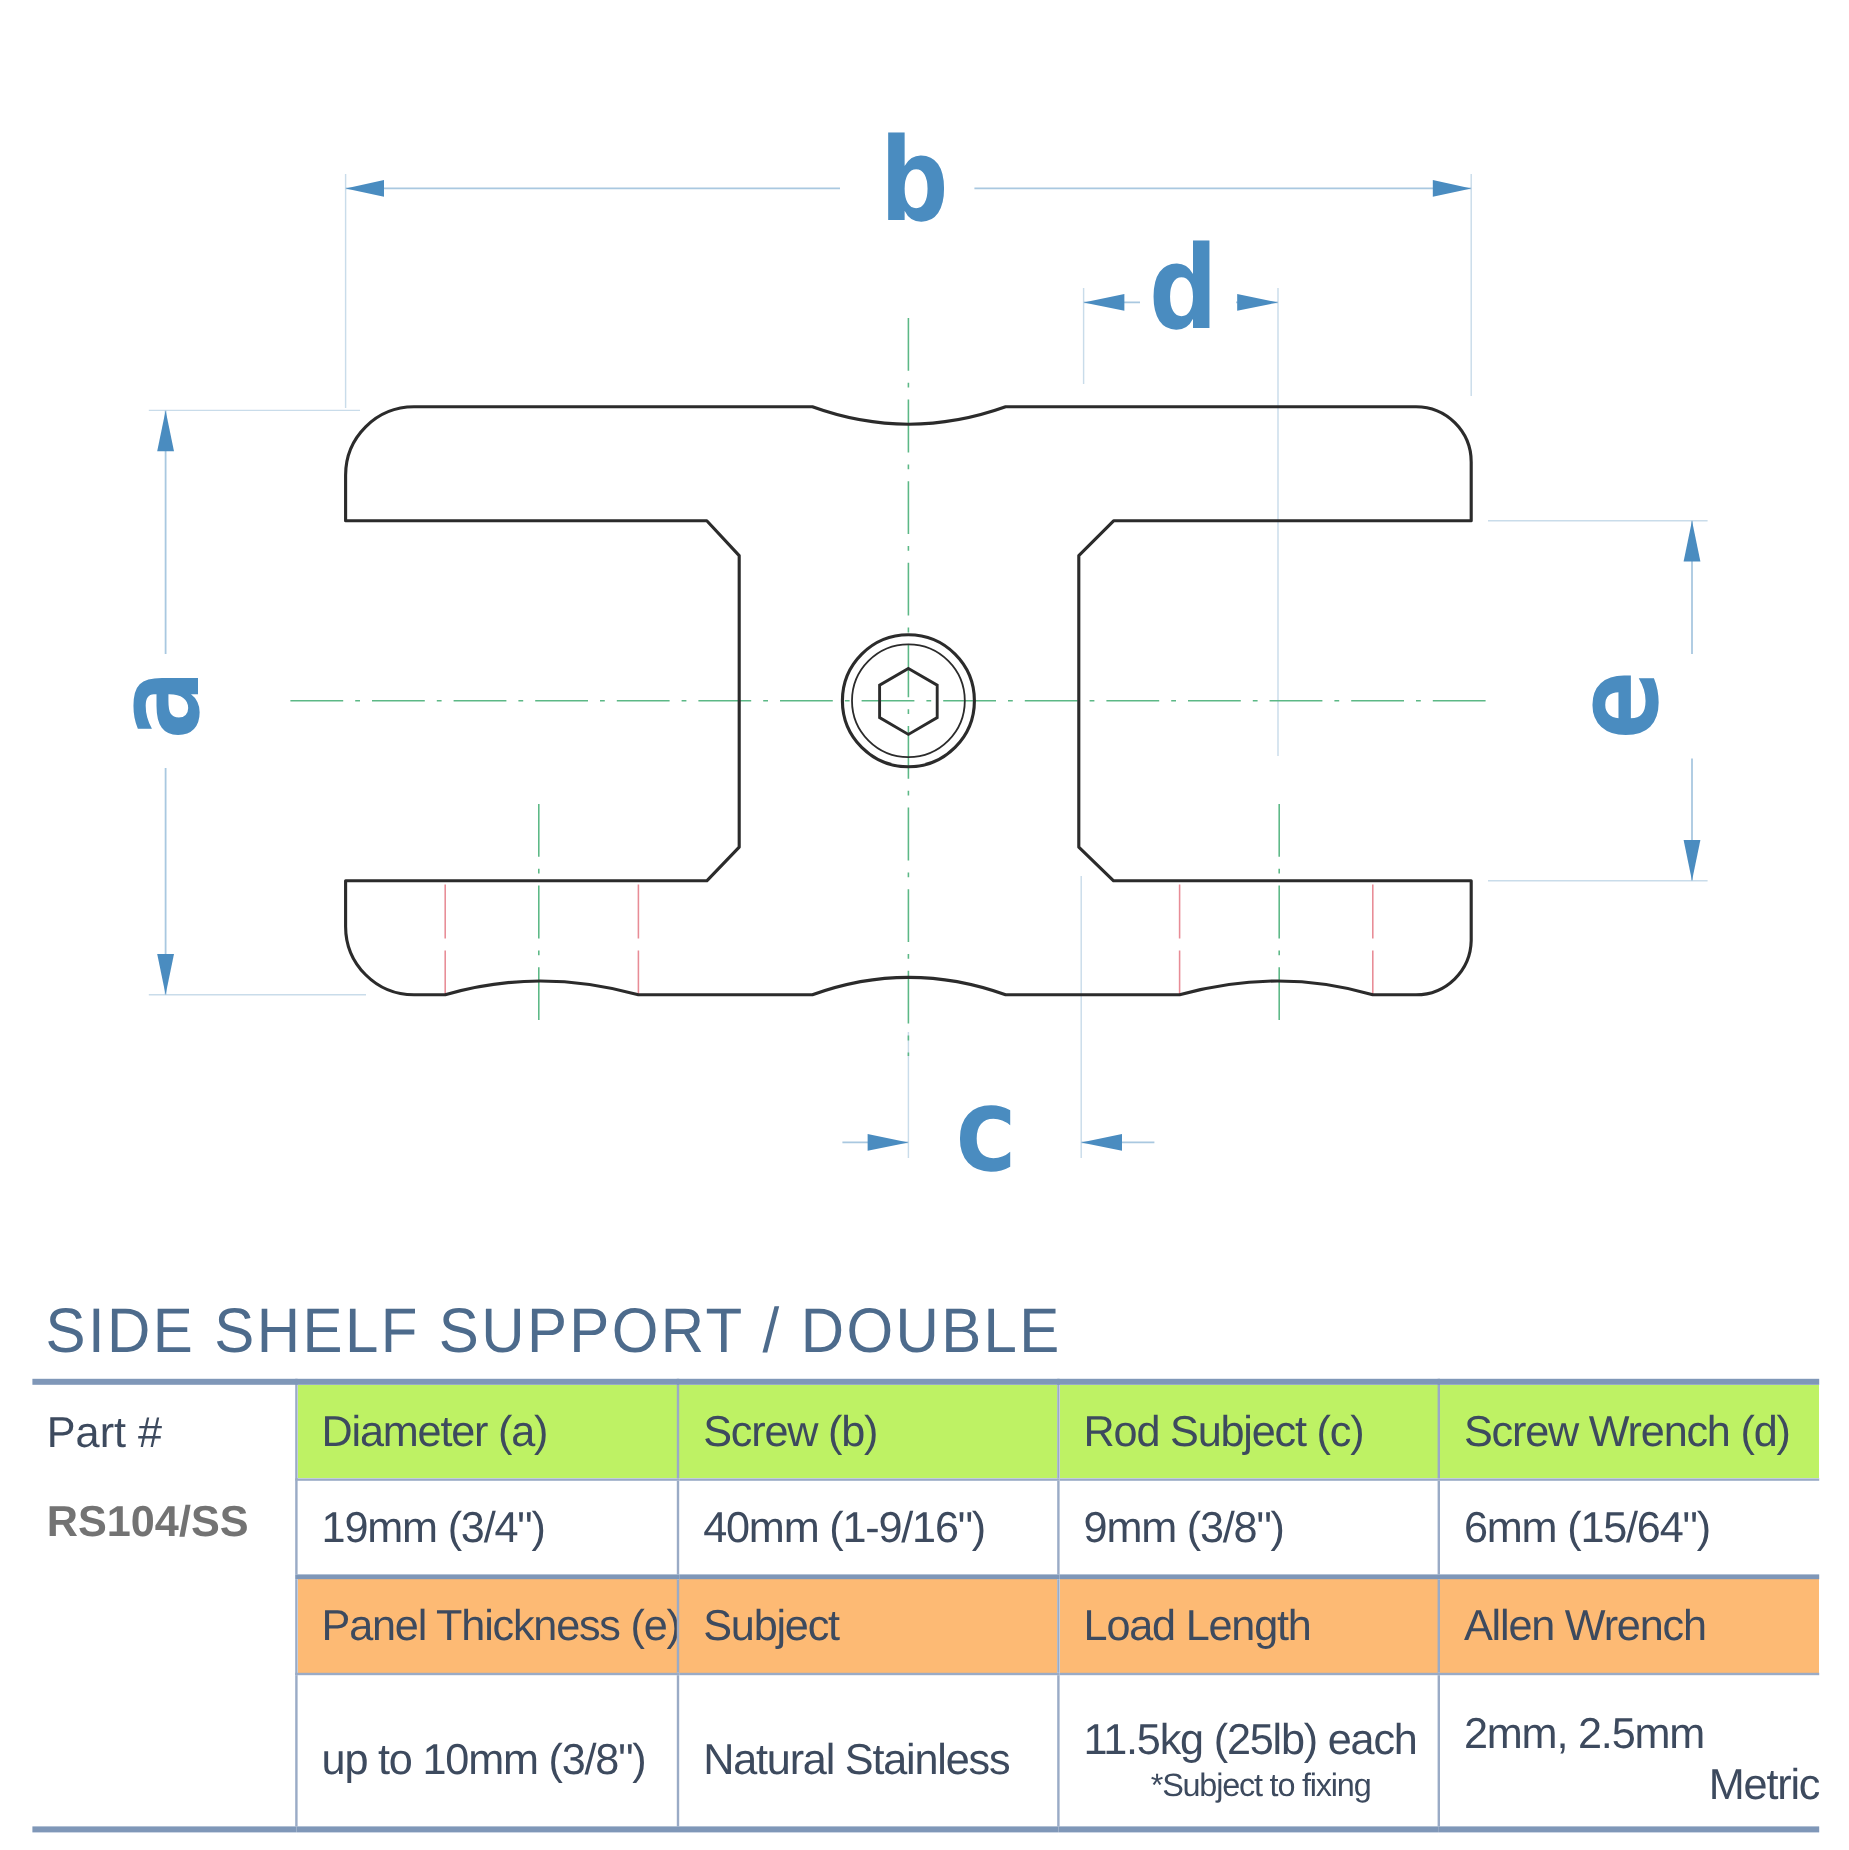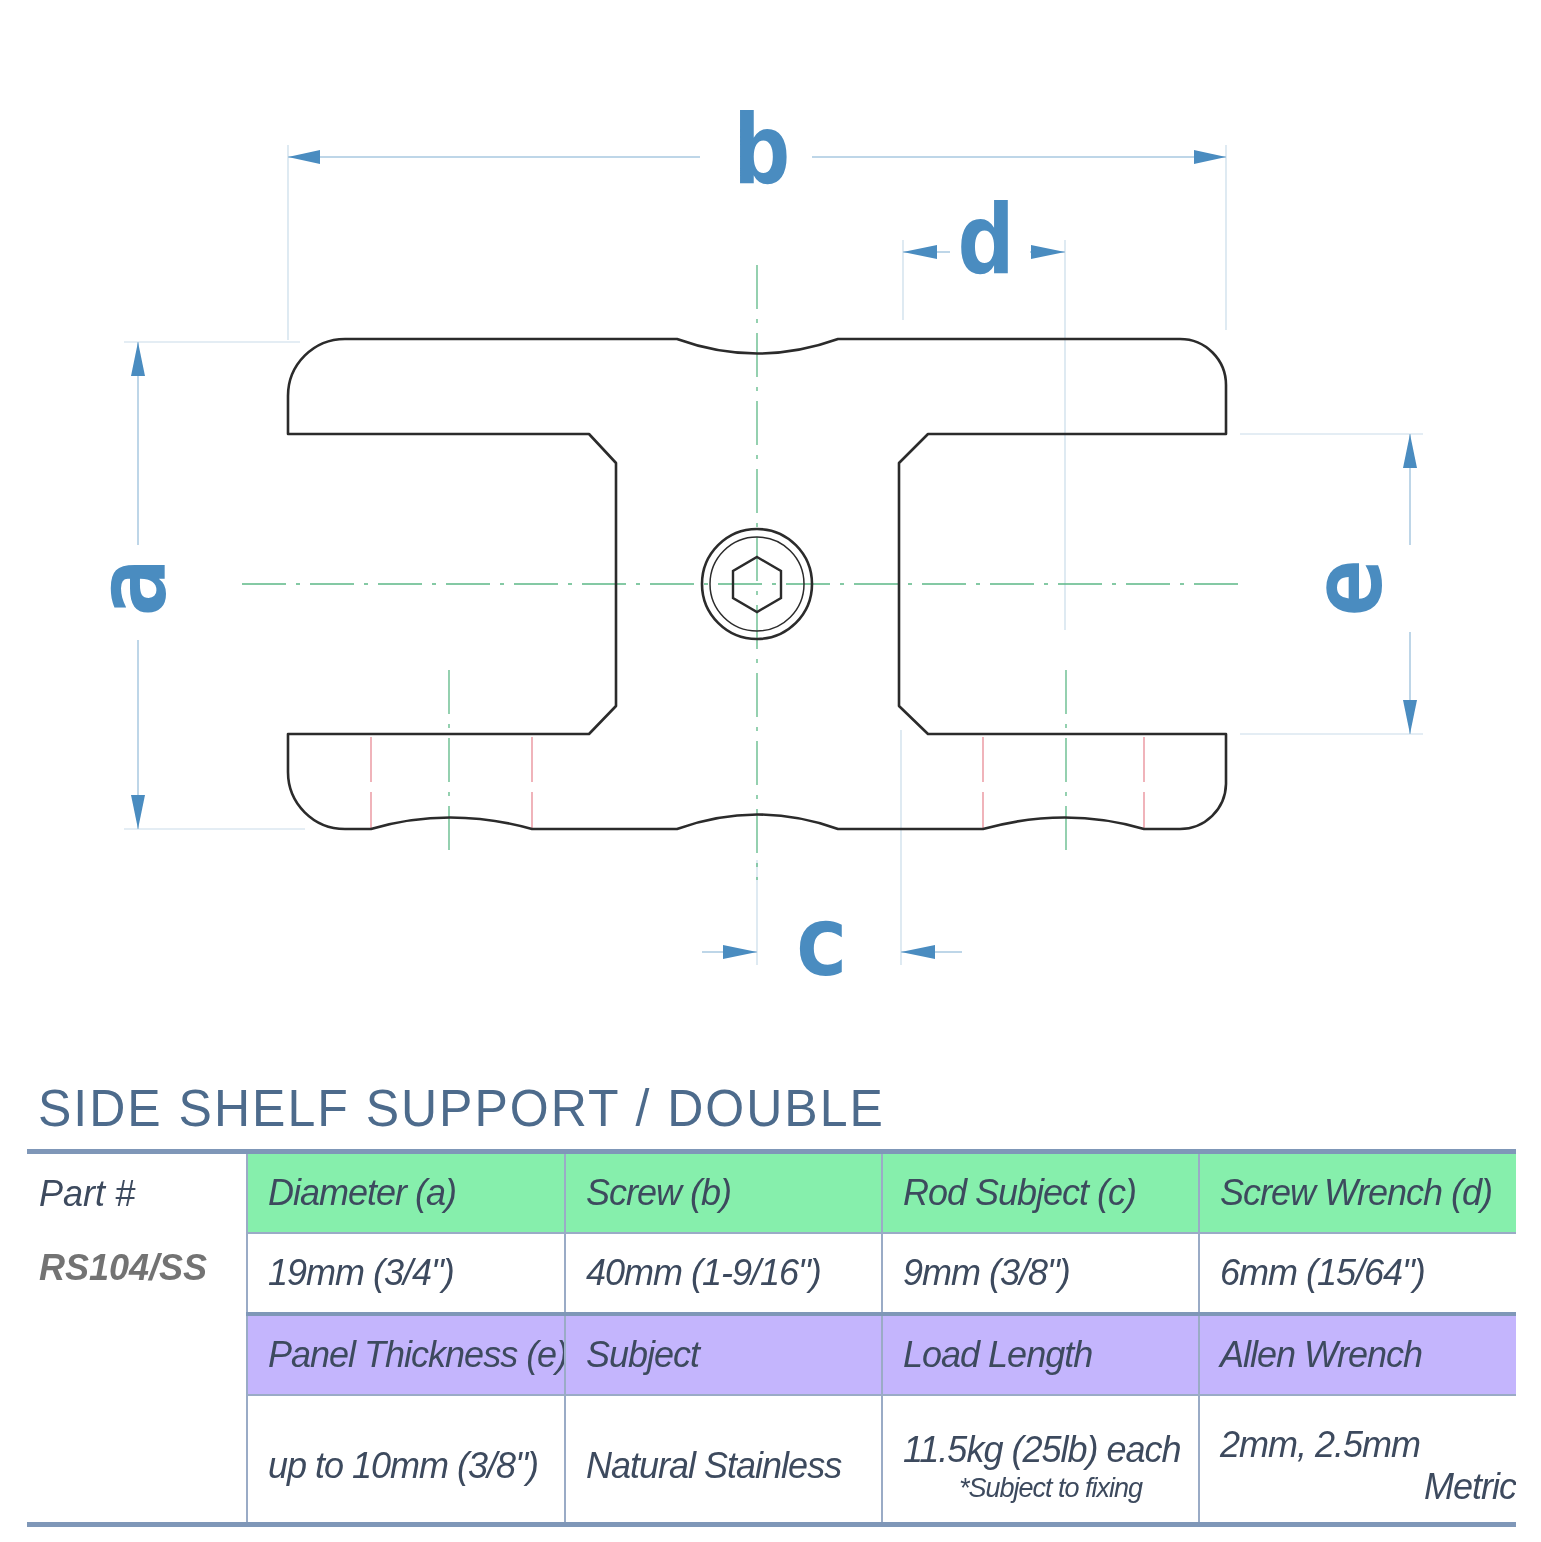--- a/index.html
+++ b/index.html
@@ -8,28 +8,28 @@
   .dim-label { font-family: "DejaVu Sans Mono", "Liberation Mono", monospace; font-weight: bold; fill: #4a8cc0; }
   #title {
     position: absolute; left: 38px; top: 1078px;
     font-family: "Liberation Sans", sans-serif;
     font-size: 50px; letter-spacing: 2px; color: #4d6b8c; font-weight: normal;
     transform: scaleY(1.05); transform-origin: left top; white-space: nowrap;
   }
   #spec-table {
     position: absolute; left: 27px; top: 1149px; width: 1489px;
     border-collapse: collapse; table-layout: fixed;
-    font-family: "Liberation Sans", sans-serif; color: #3d4a5e; font-style: italic;
+    font-family: "Liberation Sans", sans-serif; color: #3d4a5e;
   }
   #spec-table td { padding: 0 0 0 20px; vertical-align: middle; font-size: 36px; white-space: nowrap; overflow: hidden; }
   .row-h1 td, .row-h2 td { height: 78px; }
   .row-v1 td { height: 78px; }
   .row-v2 td { height: 112px; vertical-align: top; padding-top: 14px !important; }
-  .hdr-green { background: #86efac; }
-  .hdr-grey { background: #c4b5fd; }
+  .hdr-green { background: #bef264; }
+  .hdr-grey { background: #fdba74; }
   .topline { border-top: 5px solid #7f97b8; }
   .vline { border-left: 2px solid #9aabc6; }
   .hbar td.c { border-top: 4px solid #7f97b8; }
   .bottomline { border-bottom: 5px solid #7f97b8; }
   .thin-under td.c { border-bottom: 2px solid #9aabc6; }
   .partlabel { font-size: 36px; color: #3d4a5e; padding-left: 12px !important; }
   .partnum { font-size: 40px; font-weight: bold; color: #737373; padding-left: 12px !important; vertical-align: middle; }
   .note { display: block; font-size: 27px; margin-top: 2px; text-align: center; }
   .cond { letter-spacing: -1px; }
 </style>

